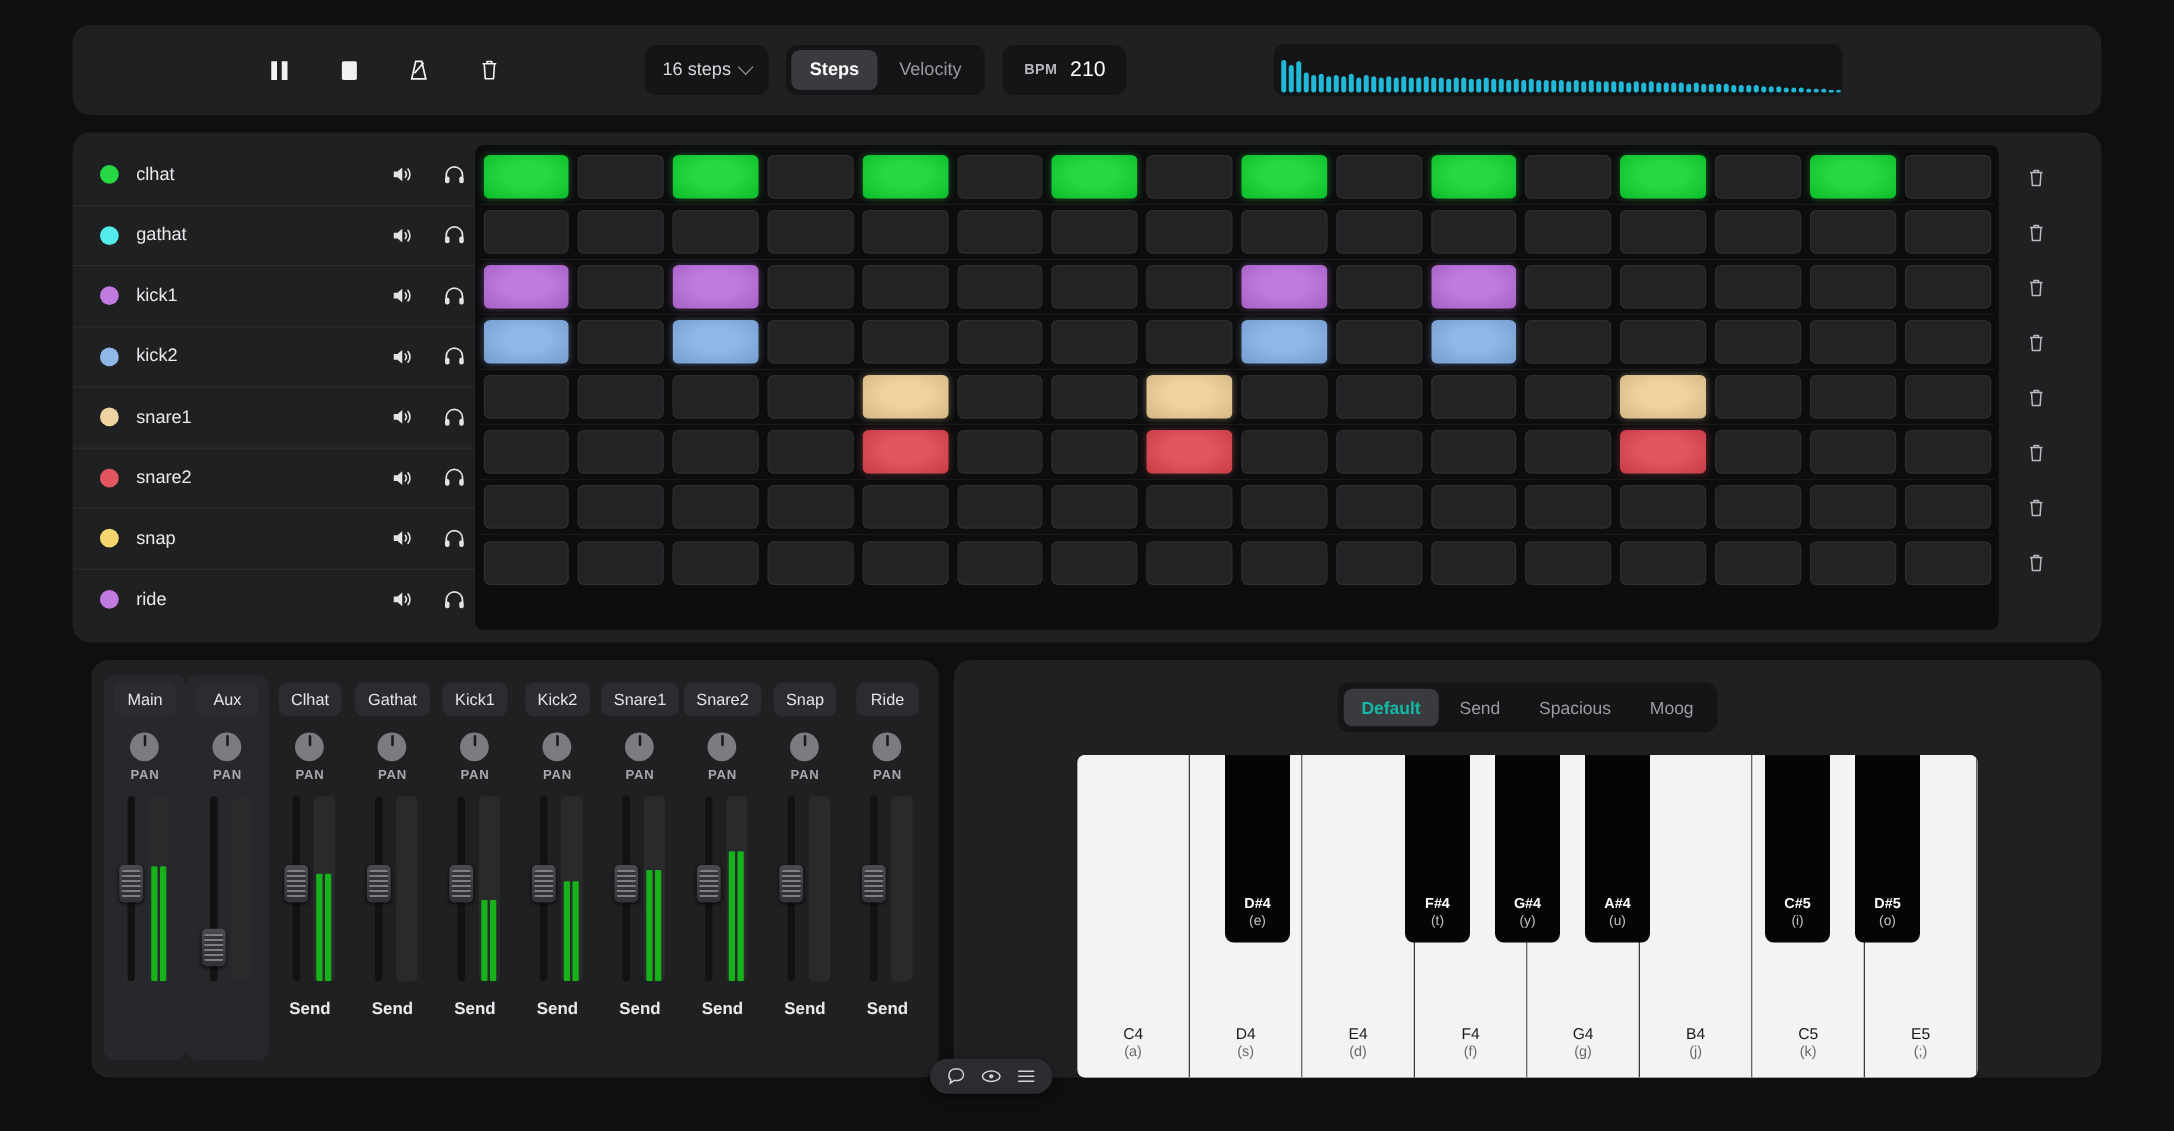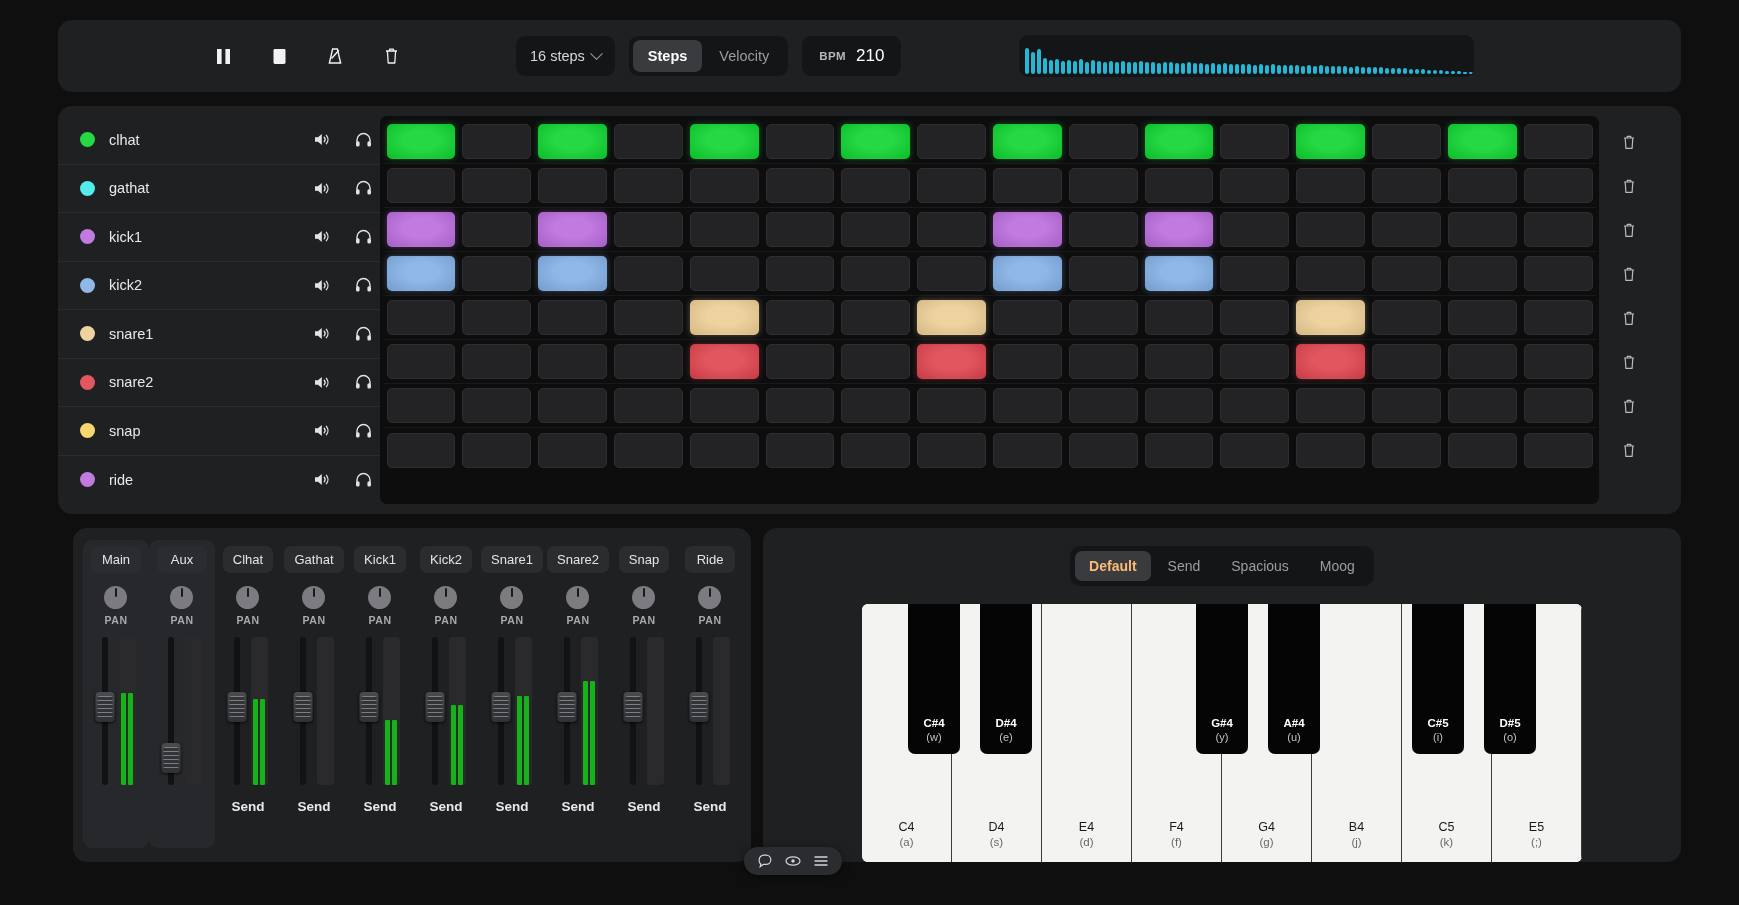--- a/index.html
+++ b/index.html
@@ -148,21 +148,21 @@
   .synth {
     flex:1; background:#1f2022; border-radius:14px; position:relative;
     display:flex; flex-direction:column; align-items:center; padding:18px 0 0 0;
   }
   .presets {
     background:#141517; border-radius:10px; padding:5px; display:flex; gap:3px;
   }
   .presets .p {
     padding:7px 14px; border-radius:7px; font-size:14px; color:#9c9ca1; cursor:pointer;
   }
-  .presets .p.on { background:#3a3b3f; color:#fdba74; font-weight:700; }
+  .presets .p.on { background:#3a3b3f; color:#14b8a6; font-weight:700; }
 
   .piano {
     margin-top:18px; position:relative; width:720px; height:258px;
     background:#f3f3f1; border-radius:6px; overflow:hidden; display:flex;
   }
   .wkey {
     flex:1; border-right:1px solid #3b3b3b; position:relative; background:#f3f3f1;
     display:flex; flex-direction:column; justify-content:flex-end; align-items:center;
     padding-bottom:14px; cursor:pointer;
   }
@@ -866,27 +866,27 @@
             <div class="k">(j)</div>
           </div>
           <div class="wkey">
             <div class="n">C5</div>
             <div class="k">(k)</div>
           </div>
           <div class="wkey">
             <div class="n">E5</div>
             <div class="k">(;)</div>
           </div>
-          <div class="bkey" style="left: 46px;">
-            <div class="n">C#4</div>
-            <div class="k">(w)</div>
-          </div>
           <div class="bkey" style="left: 118px;">
             <div class="n">D#4</div>
             <div class="k">(e)</div>
+          </div>
+          <div class="bkey" style="left: 262px;">
+            <div class="n">F#4</div>
+            <div class="k">(t)</div>
           </div>
           <div class="bkey" style="left: 334px;">
             <div class="n">G#4</div>
             <div class="k">(y)</div>
           </div>
           <div class="bkey" style="left: 406px;">
             <div class="n">A#4</div>
             <div class="k">(u)</div>
           </div>
           <div class="bkey" style="left: 550px;">

